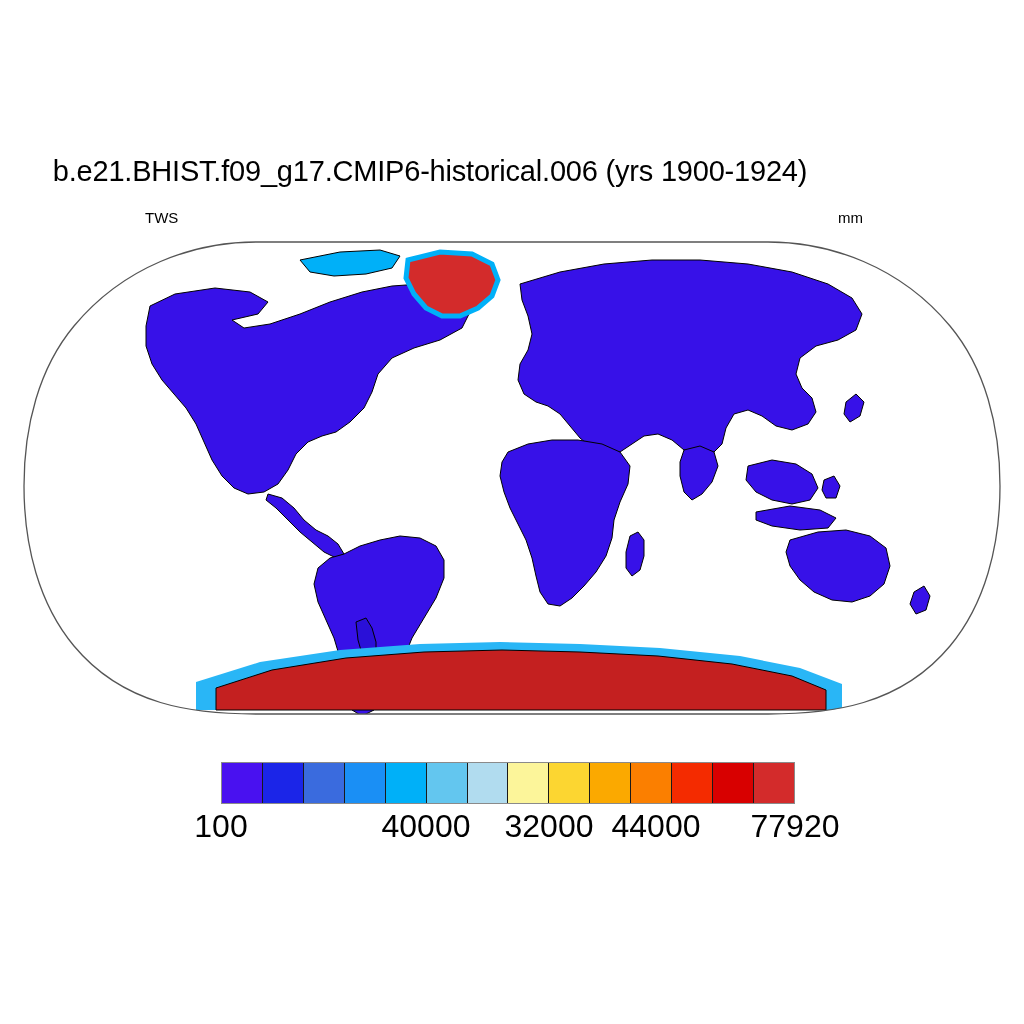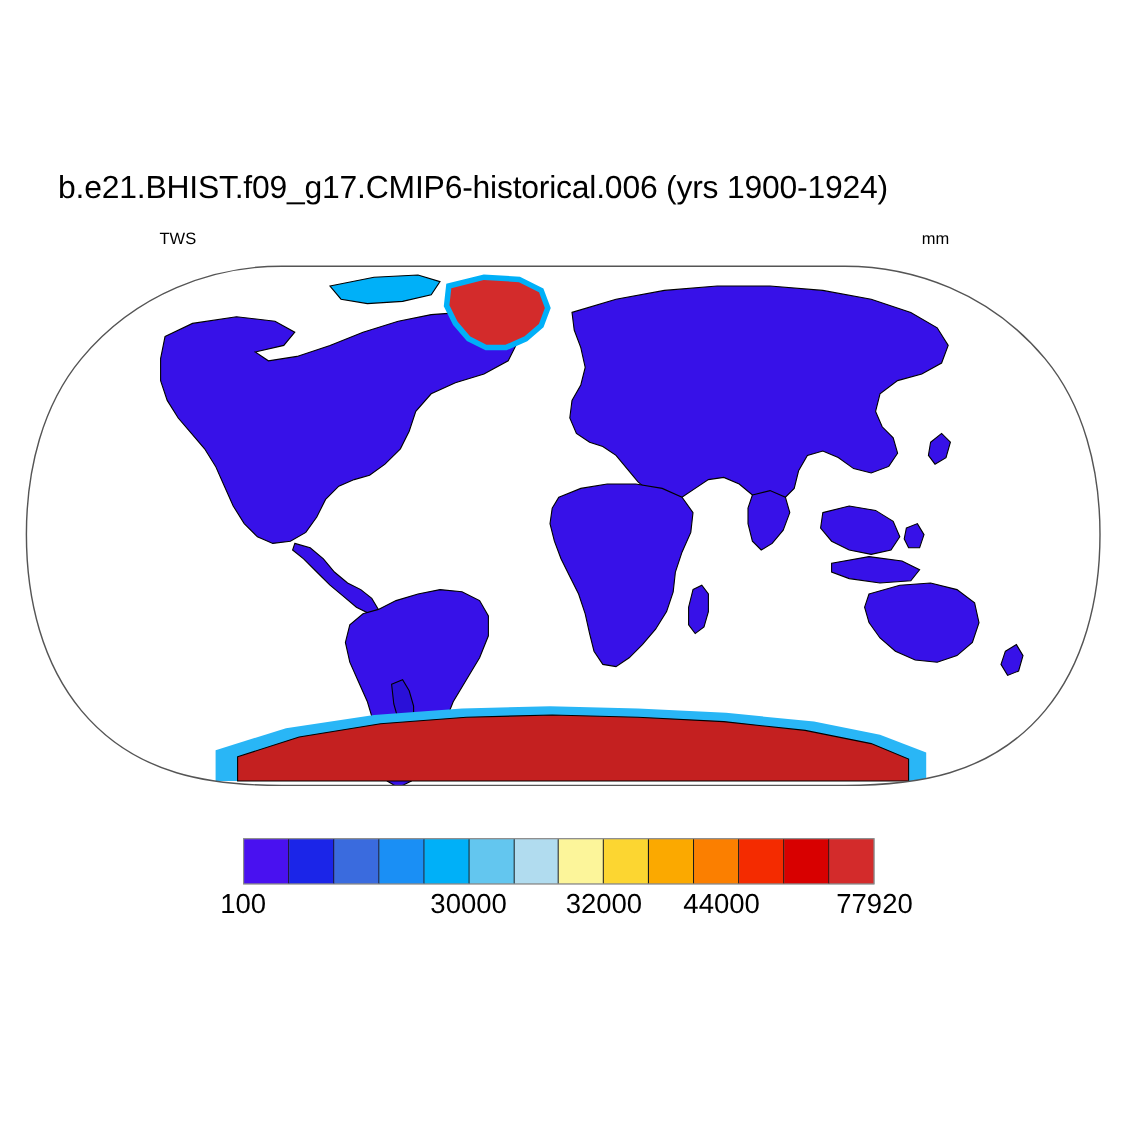--- a/index.html
+++ b/index.html
@@ -18,21 +18,21 @@
   #map-area{position:absolute;left:0;top:236px;width:1024px;height:500px;}
   #map-svg{position:absolute;left:0;top:0;}
 
   #colorbar{position:absolute;left:221px;top:762px;width:574px;height:42px;
             display:flex;box-sizing:border-box;
             border:1px solid #8a8a8a;background:#8a8a8a;}
   #colorbar .sw{flex:1 1 0;height:100%;border-right:1px solid #1a1a1a;}
   #colorbar .sw:last-child{border-right:none;}
 
   #cb-labels{position:absolute;left:0;top:808px;width:1024px;height:34px;}
-  #cb-labels .tick{position:absolute;top:0;font-size:25px;white-space:nowrap;
+  #cb-labels .tick{position:absolute;top:0;font-size:32px;white-space:nowrap;
                    transform:translateX(-50%);}
 </style>
 </head>
 <body>
 
 <div id="root">
 
   <div class="title">b.e21.BHIST.f09_g17.CMIP6-historical.006 (yrs 1900-1924)</div>
 
   <div class="sublabel" id="lbl-left">TWS</div>
@@ -137,19 +137,19 @@
       <div class="sw" style="background: rgb(252, 245, 154);"></div>
       <div class="sw" style="background: rgb(252, 214, 49);"></div>
       <div class="sw" style="background: rgb(251, 169, 0);"></div>
       <div class="sw" style="background: rgb(251, 127, 0);"></div>
       <div class="sw" style="background: rgb(244, 43, 0);"></div>
       <div class="sw" style="background: rgb(216, 0, 0);"></div>
       <div class="sw" style="background: rgb(211, 43, 43);"></div>
     </div>
   <div id="cb-labels">
       <div class="tick" style="left: 221px;">100</div>
-      <div class="tick" style="left: 426px;">30000</div>
+      <div class="tick" style="left: 426px;">40000</div>
       <div class="tick" style="left: 549px;">32000</div>
       <div class="tick" style="left: 656px;">44000</div>
       <div class="tick" style="left: 795px;">77920</div>
     </div>
 
 </div>
 
 </body></html>

